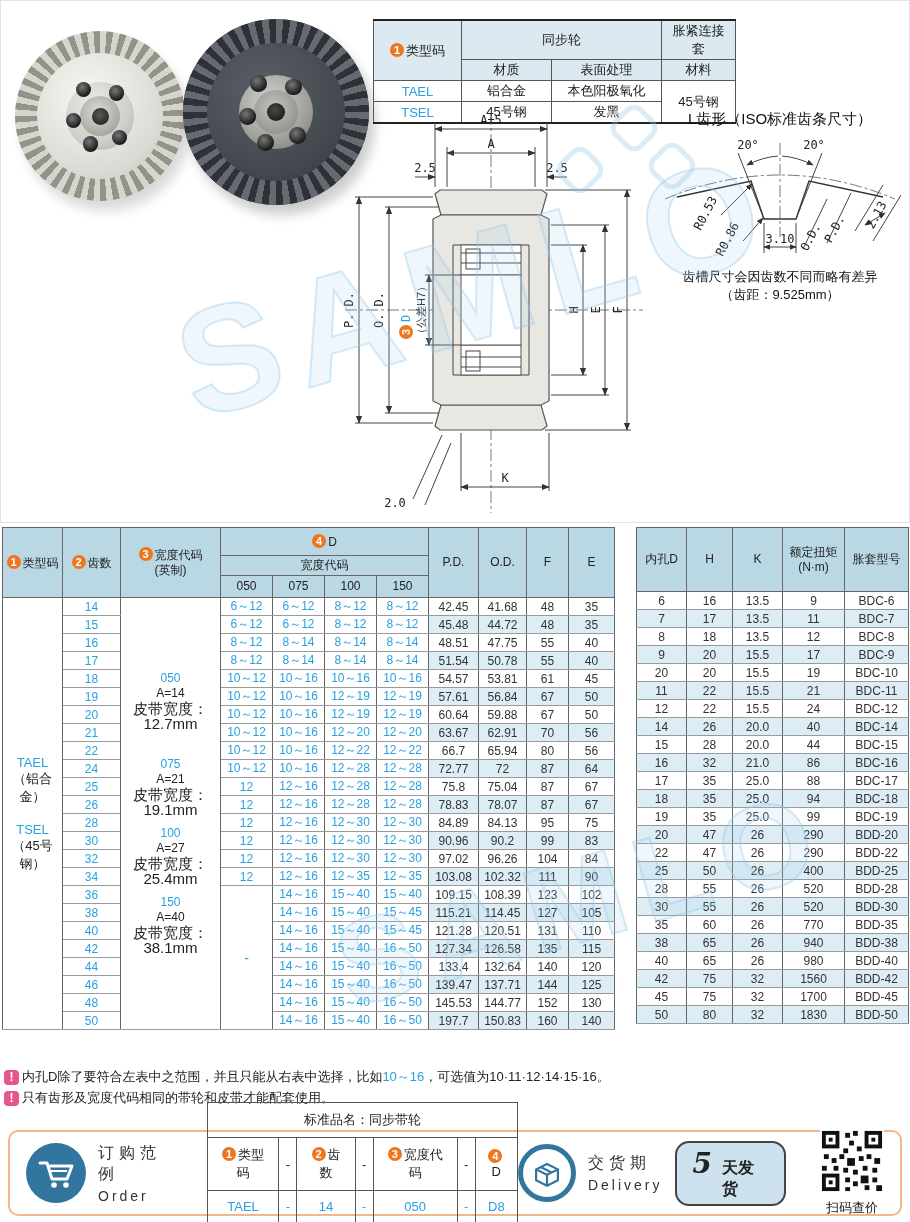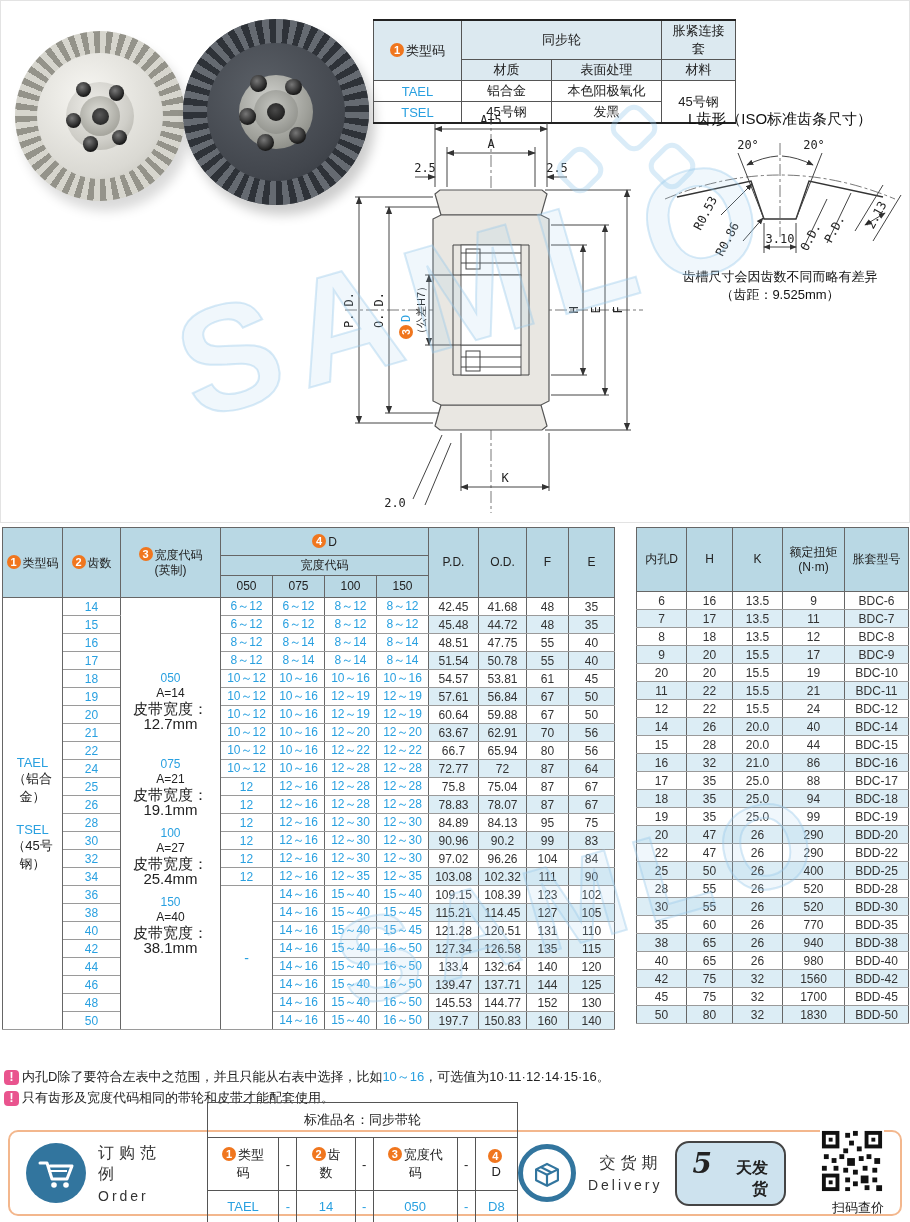--- a/index.html
+++ b/index.html
@@ -109,26 +109,26 @@
   .circle-icon.outline { background:#fff; border:5px solid #32759e; width:58px; height:58px; }
   .cart-block,.delivery-block { display:flex; align-items:center; gap:12px; }
   .cart-text .zh,.dtext .zh { font-size:16px; letter-spacing:5px; color:#333; }
   .cart-text .en,.dtext .en { font-size:14px; letter-spacing:3px; color:#333; margin-top:3px; }
   .order-col { margin-left:26px; }
   .order-table { border-collapse:collapse; font-size:13px; color:#222; }
   .order-table td { border:1px solid #555; text-align:center; padding:8px 8px; height:23px; }
   .order-table .ot-title td { font-size:13px; }
   .order-table .od { width:18px; padding:0 2px; }
   .order-note { font-size:13px; color:#222; margin-top:3px; }
-  .delivery-block { margin-left:auto;text-align:right; }
+  .delivery-block { margin-left:auto; }
   .pill { border:2px solid #444; border-radius:14px; background:#cde2ee; padding:4px 16px;
           display:flex; align-items:baseline; gap:10px; }
   .big5 { font:italic bold 28px "DejaVu Serif","Liberation Serif",serif; color:#222; }
   .ship { font-size:16px; font-weight:bold; color:#222; }
-  .qr-block { margin-left:34px; text-align:right; }
+  .qr-block { margin-left:34px; text-align:center; }
   .qr-cap { font-size:13px; color:#222; margin-top:2px; }
 </style>
 </head>
 <body>
 
 <div class="page">
 
   <div class="wm wm1">SAMLO</div>
   <div class="wm wm2">SAMLO</div>
   <div class="link" style="left:614px; top:108px;"></div>

